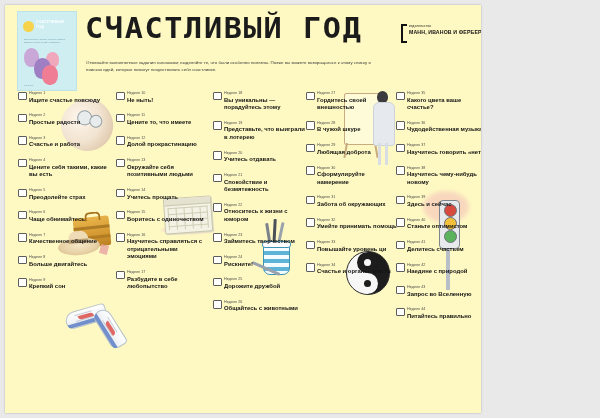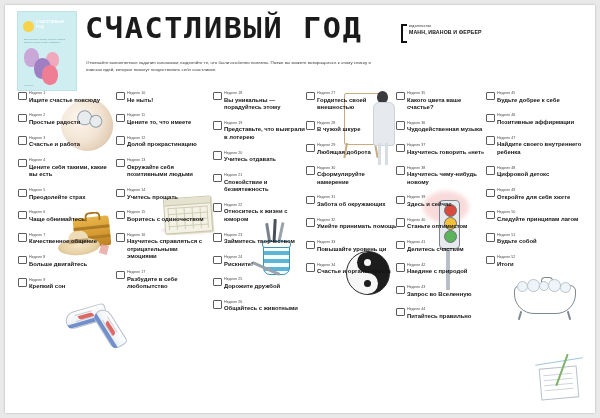--- a/index.html
+++ b/index.html
@@ -2,22 +2,22 @@
 <html><head>
 <meta charset="utf-8">
 <style>
   html,body{margin:0;padding:0;}
   body{
     width:600px;height:418px;overflow:hidden;
     background:#e9e9e9;
     font-family:"Liberation Sans","DejaVu Sans",sans-serif;
   }
   .page{
-    position:absolute;left:5px;top:5px;width:590px;height:408px;
-    background:#ffffff;
+    position:absolute;left:5px;top:5px;width:476px;height:408px;
+    background:#fef9c3;
     box-shadow:0 0 2px rgba(0,0,0,.25);
     overflow:hidden;
   }
 
   
   .header{position:absolute;left:0;top:0;width:590px;height:78px;}
 
   .cover{
     position:absolute;left:12px;top:6px;width:58px;height:78px;
     background:#cfeef2;border:1px solid #bfe2e8;overflow:hidden;

